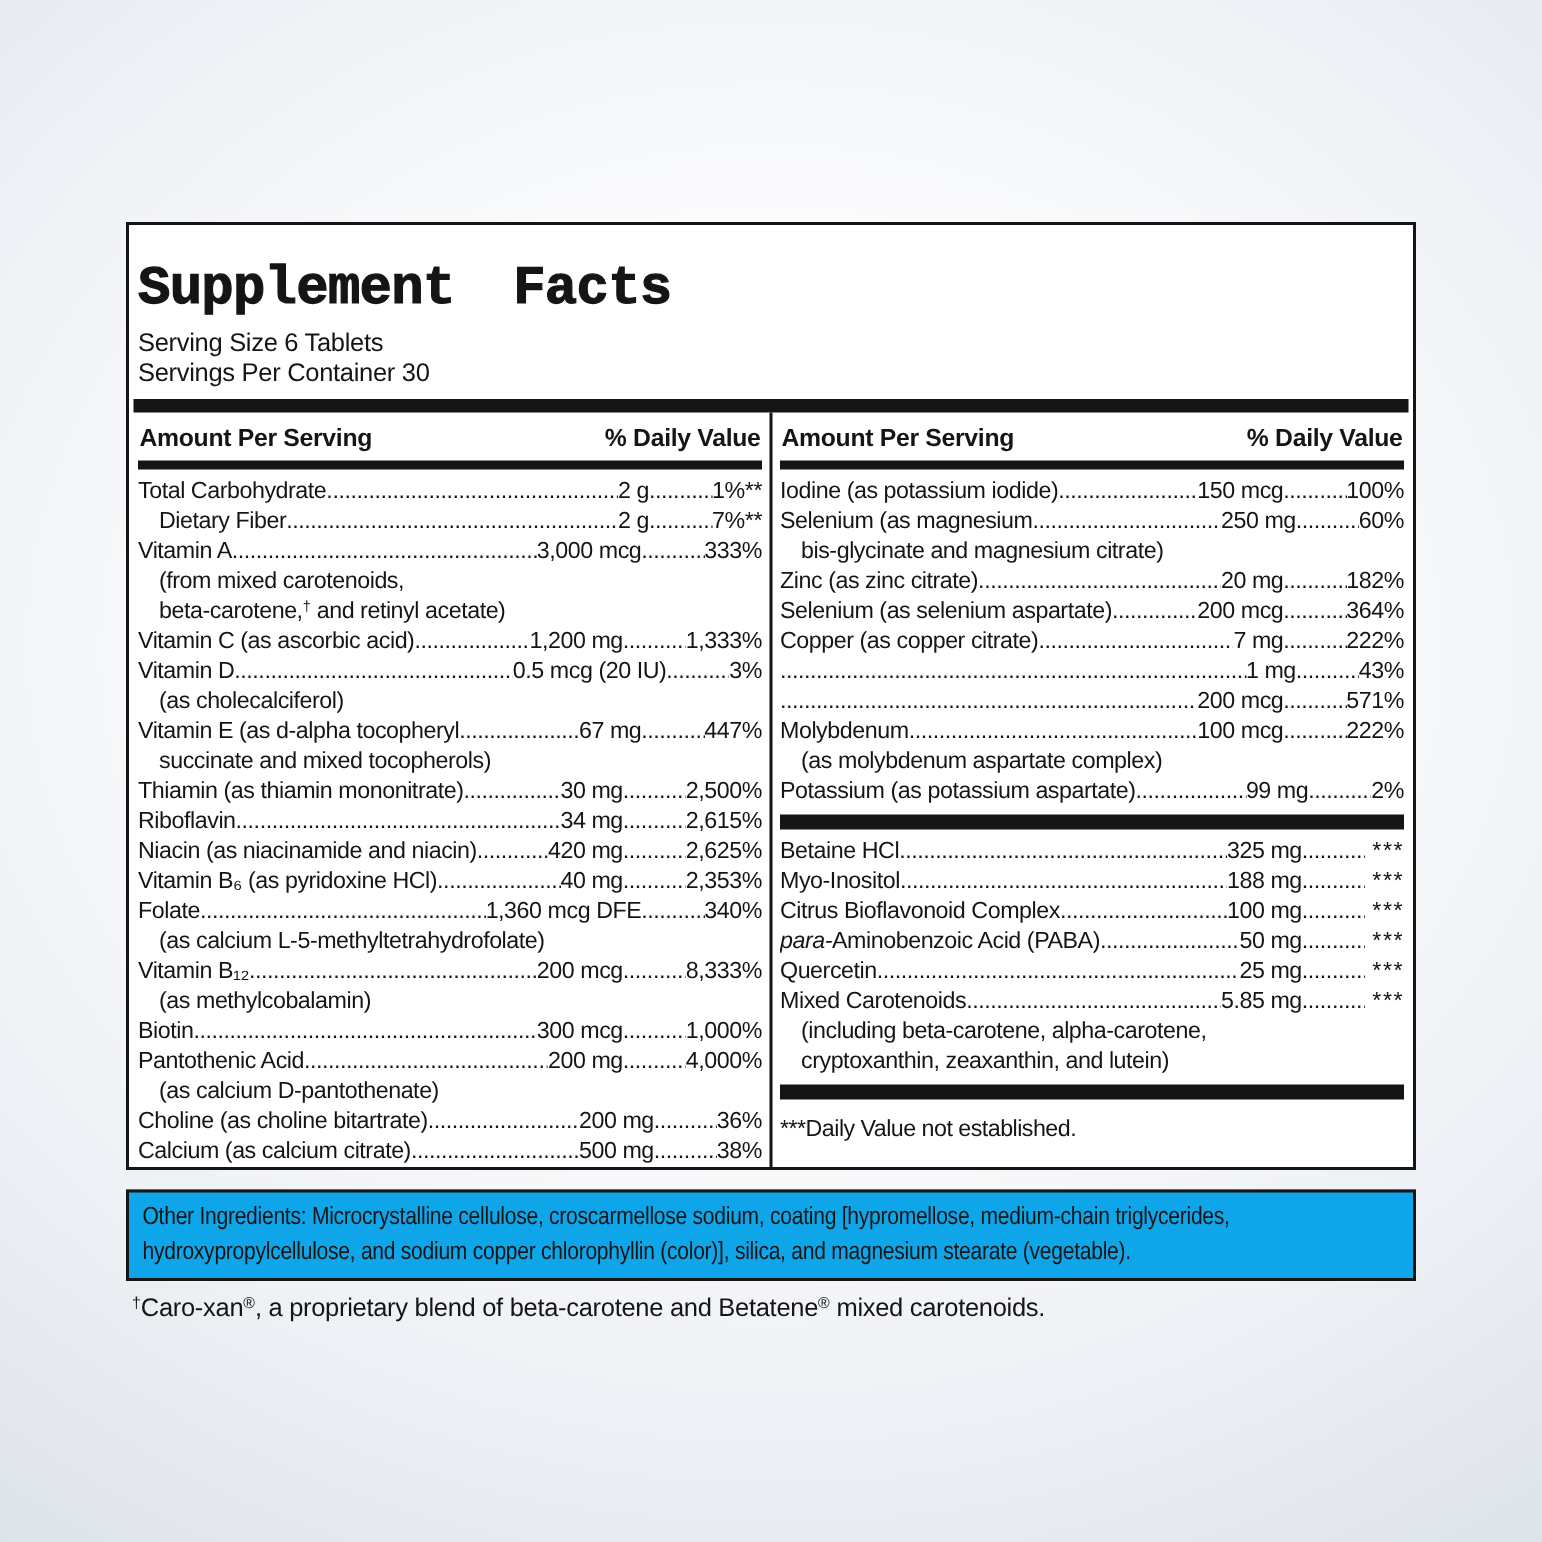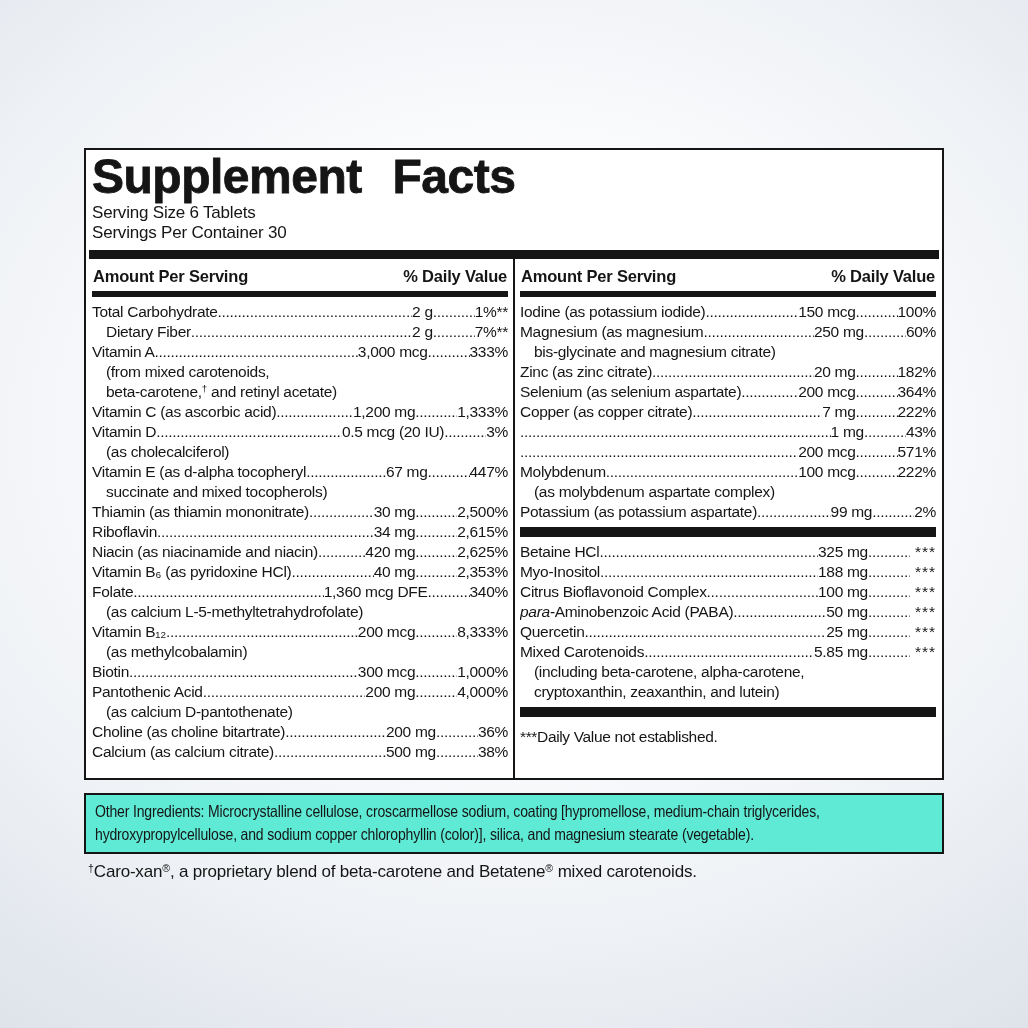--- a/index.html
+++ b/index.html
@@ -11,23 +11,24 @@
   }
   sup{font-size:0.62em;line-height:0;vertical-align:0.5em;letter-spacing:0;}
   i.pfx{font-style:italic;}
 
   .panel{
     position:absolute;left:84px;top:148px;width:860px;height:632px;
     background:#fff;border:2px solid #151515;box-sizing:border-box;
     display:flex;flex-direction:column;
   }
   .title{
-    font-size:48px;font-weight:bold;line-height:42px;
+    font-size:36px;font-weight:bold;line-height:42px;
     letter-spacing:-0.5px;word-spacing:18px;
-    padding:6px 6px 0 6px;
+    padding:22px 6px 0 6px;
+    font-family:Liberation Mono, monospace;
     -webkit-text-stroke:0.8px #151515;
   }
   .serving{font-size:17px;line-height:20px;padding:5px 6px 0 6px;letter-spacing:-0.2px;}
   .bar-top{height:9px;background:#151515;margin:7px 3px 0 3px;}
   .columns{flex:1 1 auto;display:flex;margin:0 3px;min-height:0;}
   .col{flex:1 1 0;min-width:0;padding:0 3px;display:flex;flex-direction:column;}
   .vdivider{width:2px;background:#151515;flex:0 0 auto;margin:0 2px;}
   .col-header{display:flex;justify-content:space-between;align-items:baseline;
     font-weight:bold;font-size:16.5px;line-height:20px;padding:7px 1px 5px 1px;letter-spacing:-0.2px;gap:17px;}
   .bar-under{height:6px;background:#151515;margin:0 0 5px 0;}
@@ -40,21 +41,21 @@
   .amt{flex:0 0 auto;}
   .pct{flex:0 0 auto;}
   .pct.star{letter-spacing:1px;margin-left:5px;}
   .subline{padding-left:14px;line-height:20px;white-space:nowrap;overflow:hidden;}
   .bar-section{height:10px;background:#151515;margin:5px 0;}
   .dv-notes{font-size:15.5px;letter-spacing:-0.35px;line-height:21px;padding-top:4px;}
   .dv-notes .fn1{padding-left:9px;}
 
   .oi-box{
     position:absolute;left:84px;top:793px;width:860px;min-height:56px;
-    background:#5eead4;border:2px solid #151515;box-sizing:border-box;
+    background:#0ea5e9;border:2px solid #151515;box-sizing:border-box;
     padding:5px 9px 6px 9px;
   }
   .oi-text{
     font-size:16.5px;line-height:23px;letter-spacing:-0.2px;
     transform:scaleX(0.85);transform-origin:0 0;width:117.6%;
   }
   .caroxan{
     position:absolute;left:88px;top:861px;width:856px;
     font-size:17px;line-height:22px;letter-spacing:-0.2px;
   }
@@ -211,21 +212,21 @@
       <div class="bar-under"></div>
       <div class="rows" id="right-rows-minerals">
           <div class="row">
             <span class="nm rich"><span>Iodine (as potassium iodide) </span></span>
             <span class="ld">..........................................................................................</span>
             <span class="amt">150 mcg</span>
             <span class="ld ld2">..........................................................................................</span>
             <span class="pct">100%</span>
           </div>
           <div class="row">
-            <span class="nm rich"><span>Magnesium (as magnesium</span></span>
+            <span class="nm rich"><span>Selenium (as magnesium</span></span>
             <span class="ld">..........................................................................................</span>
             <span class="amt">250 mg</span>
             <span class="ld ld2">..........................................................................................</span>
             <span class="pct">60%</span>
           </div>
           <div class="subline rich">bis-glycinate and magnesium citrate)</div>
           <div class="row">
             <span class="nm rich"><span>Zinc (as zinc citrate) </span></span>
             <span class="ld">..........................................................................................</span>
             <span class="amt">20 mg</span>

